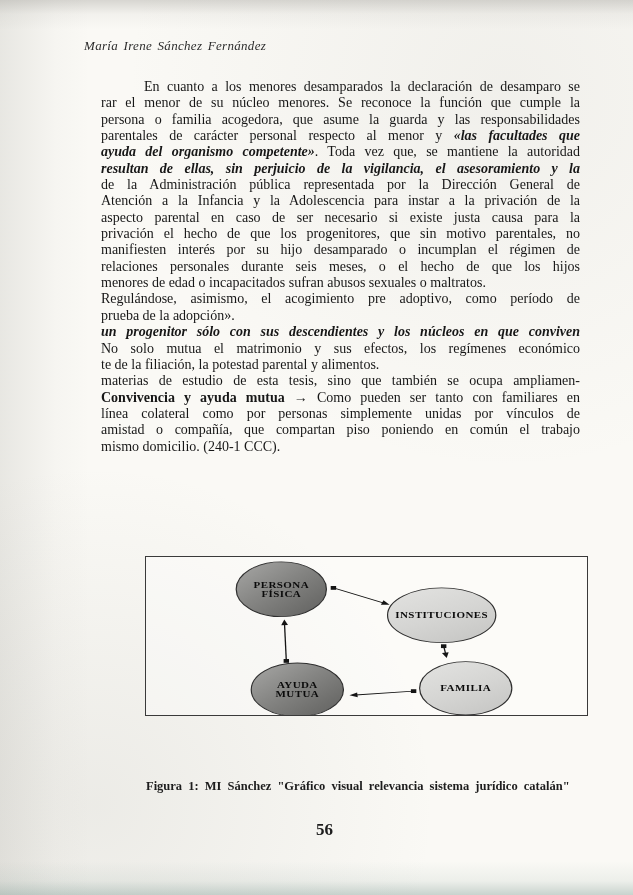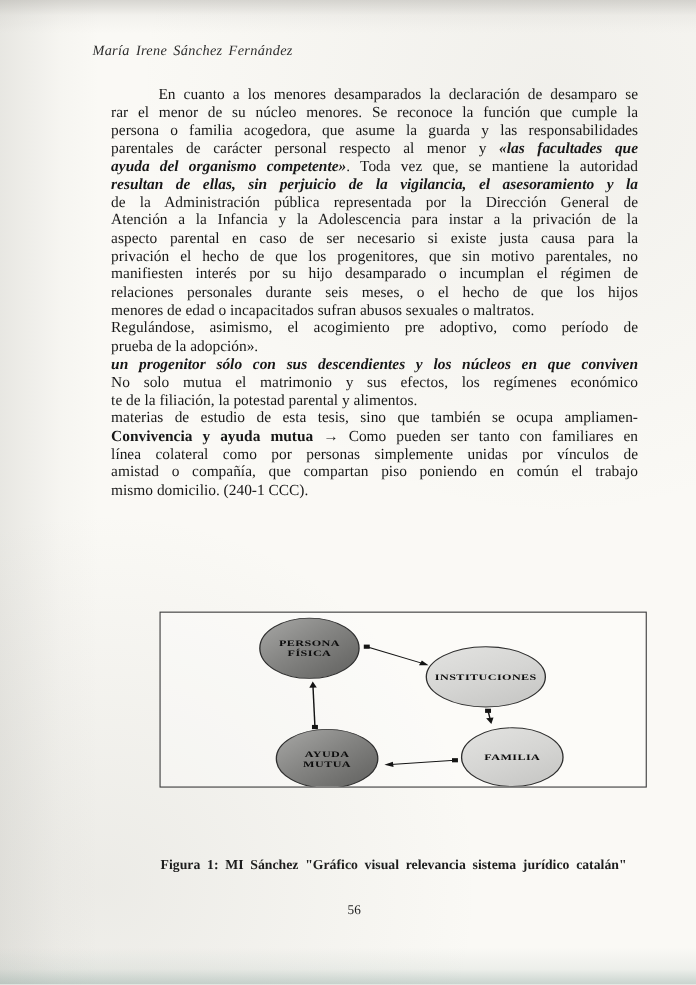--- a/index.html
+++ b/index.html
@@ -39,21 +39,21 @@
   .nodeLabel {
     font-family:"Liberation Serif", serif; font-size:11px; font-weight:bold;
     fill:#0b0b0b; letter-spacing:0.4px;
   }
   .figure-caption {
     position:absolute; left:146px; top:779px; width:440px;
     font-size:12.5px; font-weight:bold; color:#1d1d1d; word-spacing:3px;
   }
   .page-number {
     position:absolute; left:316px; top:820px; width:50px;
-    font-size:12px; color:#1d1d1d;
+    font-size:17px; color:#1d1d1d;font-weight:bold;
   }
 </style>
 </head>
 <body>
 
 <div class="page">
 
   <div class="running-header">María Irene Sánchez Fernández</div>
 
   <div class="body-text">

